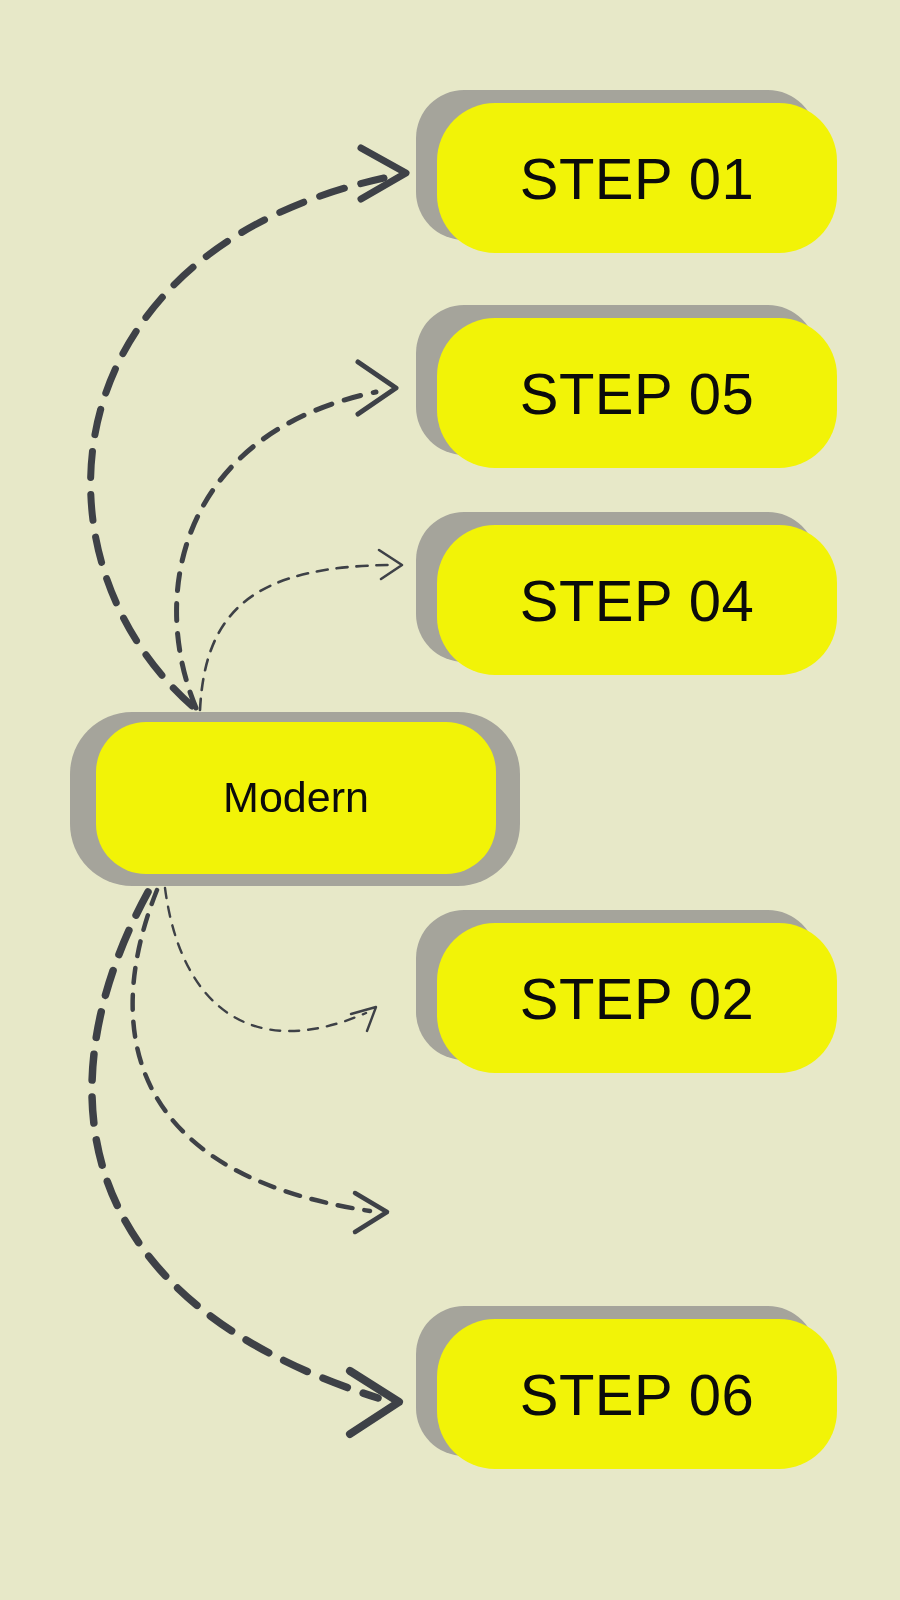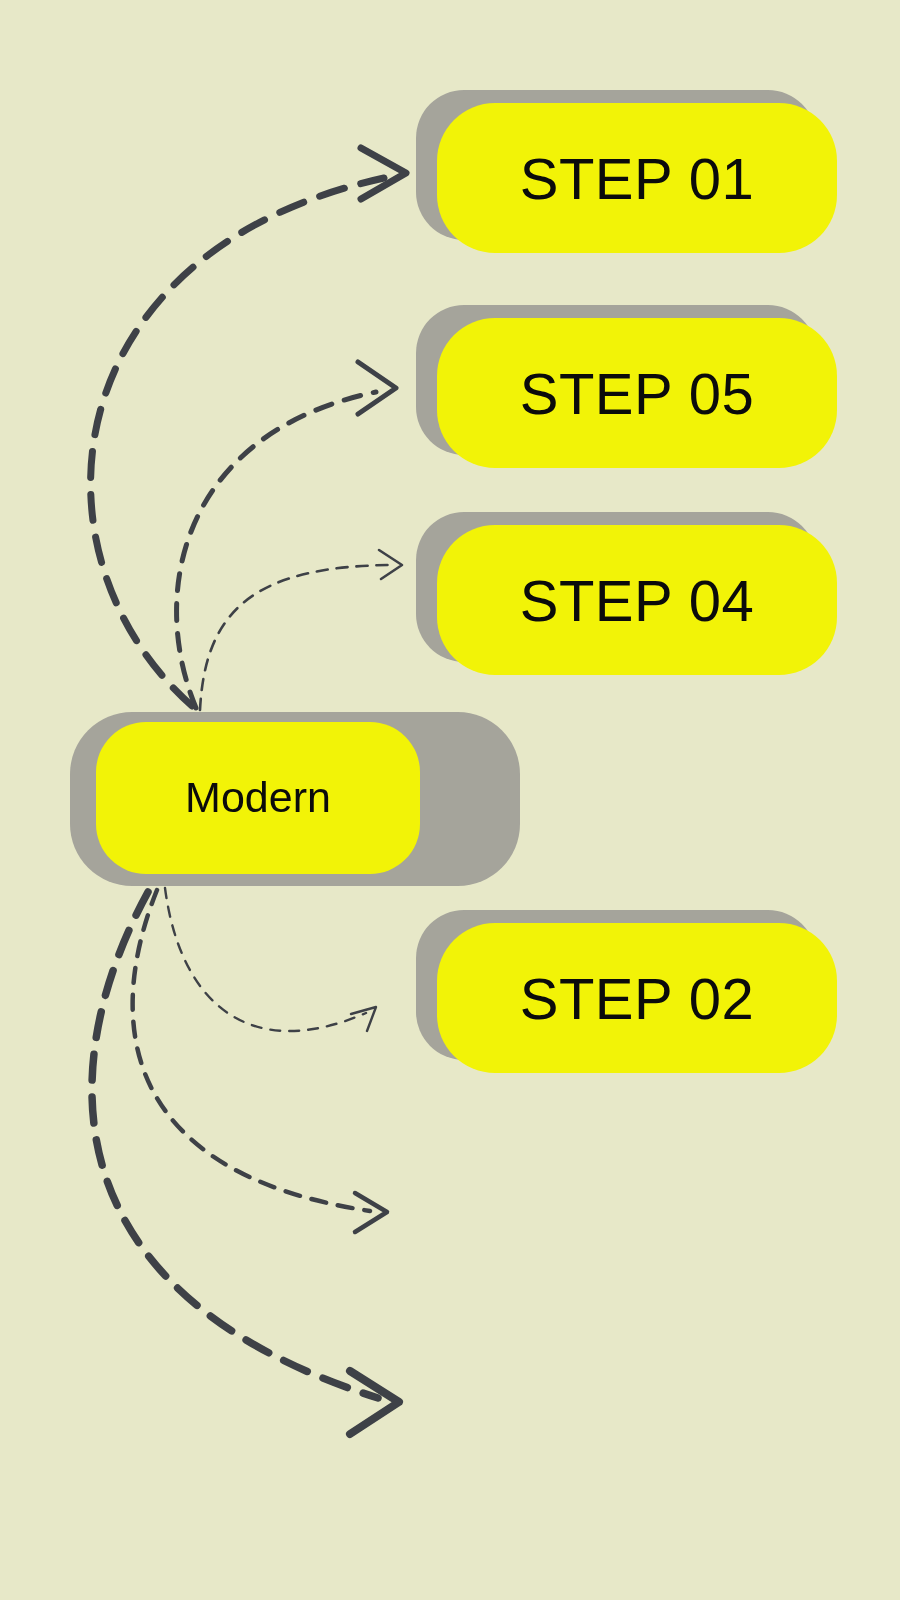--- a/index.html
+++ b/index.html
@@ -89,21 +89,21 @@
   .center-node .outline {
     position: absolute;
     inset: 0;
     background: var(--node_shadow, #a5a49b);
     border-radius: 62px;
   }
   .center-node .face {
     position: absolute;
     left: 26px;
     top: 10px;
-    width: 324px;
+    width: 400px;
     height: 152px;
     background: var(--node_fill, #f2f307);
     border-radius: 50px;
     display: flex;
     flex-direction: column;
     align-items: center;
     justify-content: center;
     font-size: 43px;
     line-height: 1.24;
     color: var(--text, #0b0b0b);
@@ -171,14 +171,20 @@
   </div>
 
   <div class="step s4">
     <div class="shadow"></div>
     <div class="face">
       <span>STEP 02</span>
     </div>
   </div>
 
 
+  <div class="step s6">
+    <div class="shadow"></div>
+    <div class="face">
+      <span>STEP 06</span>
+    </div>
+  </div>
 
 </div>
 
 </body></html>

